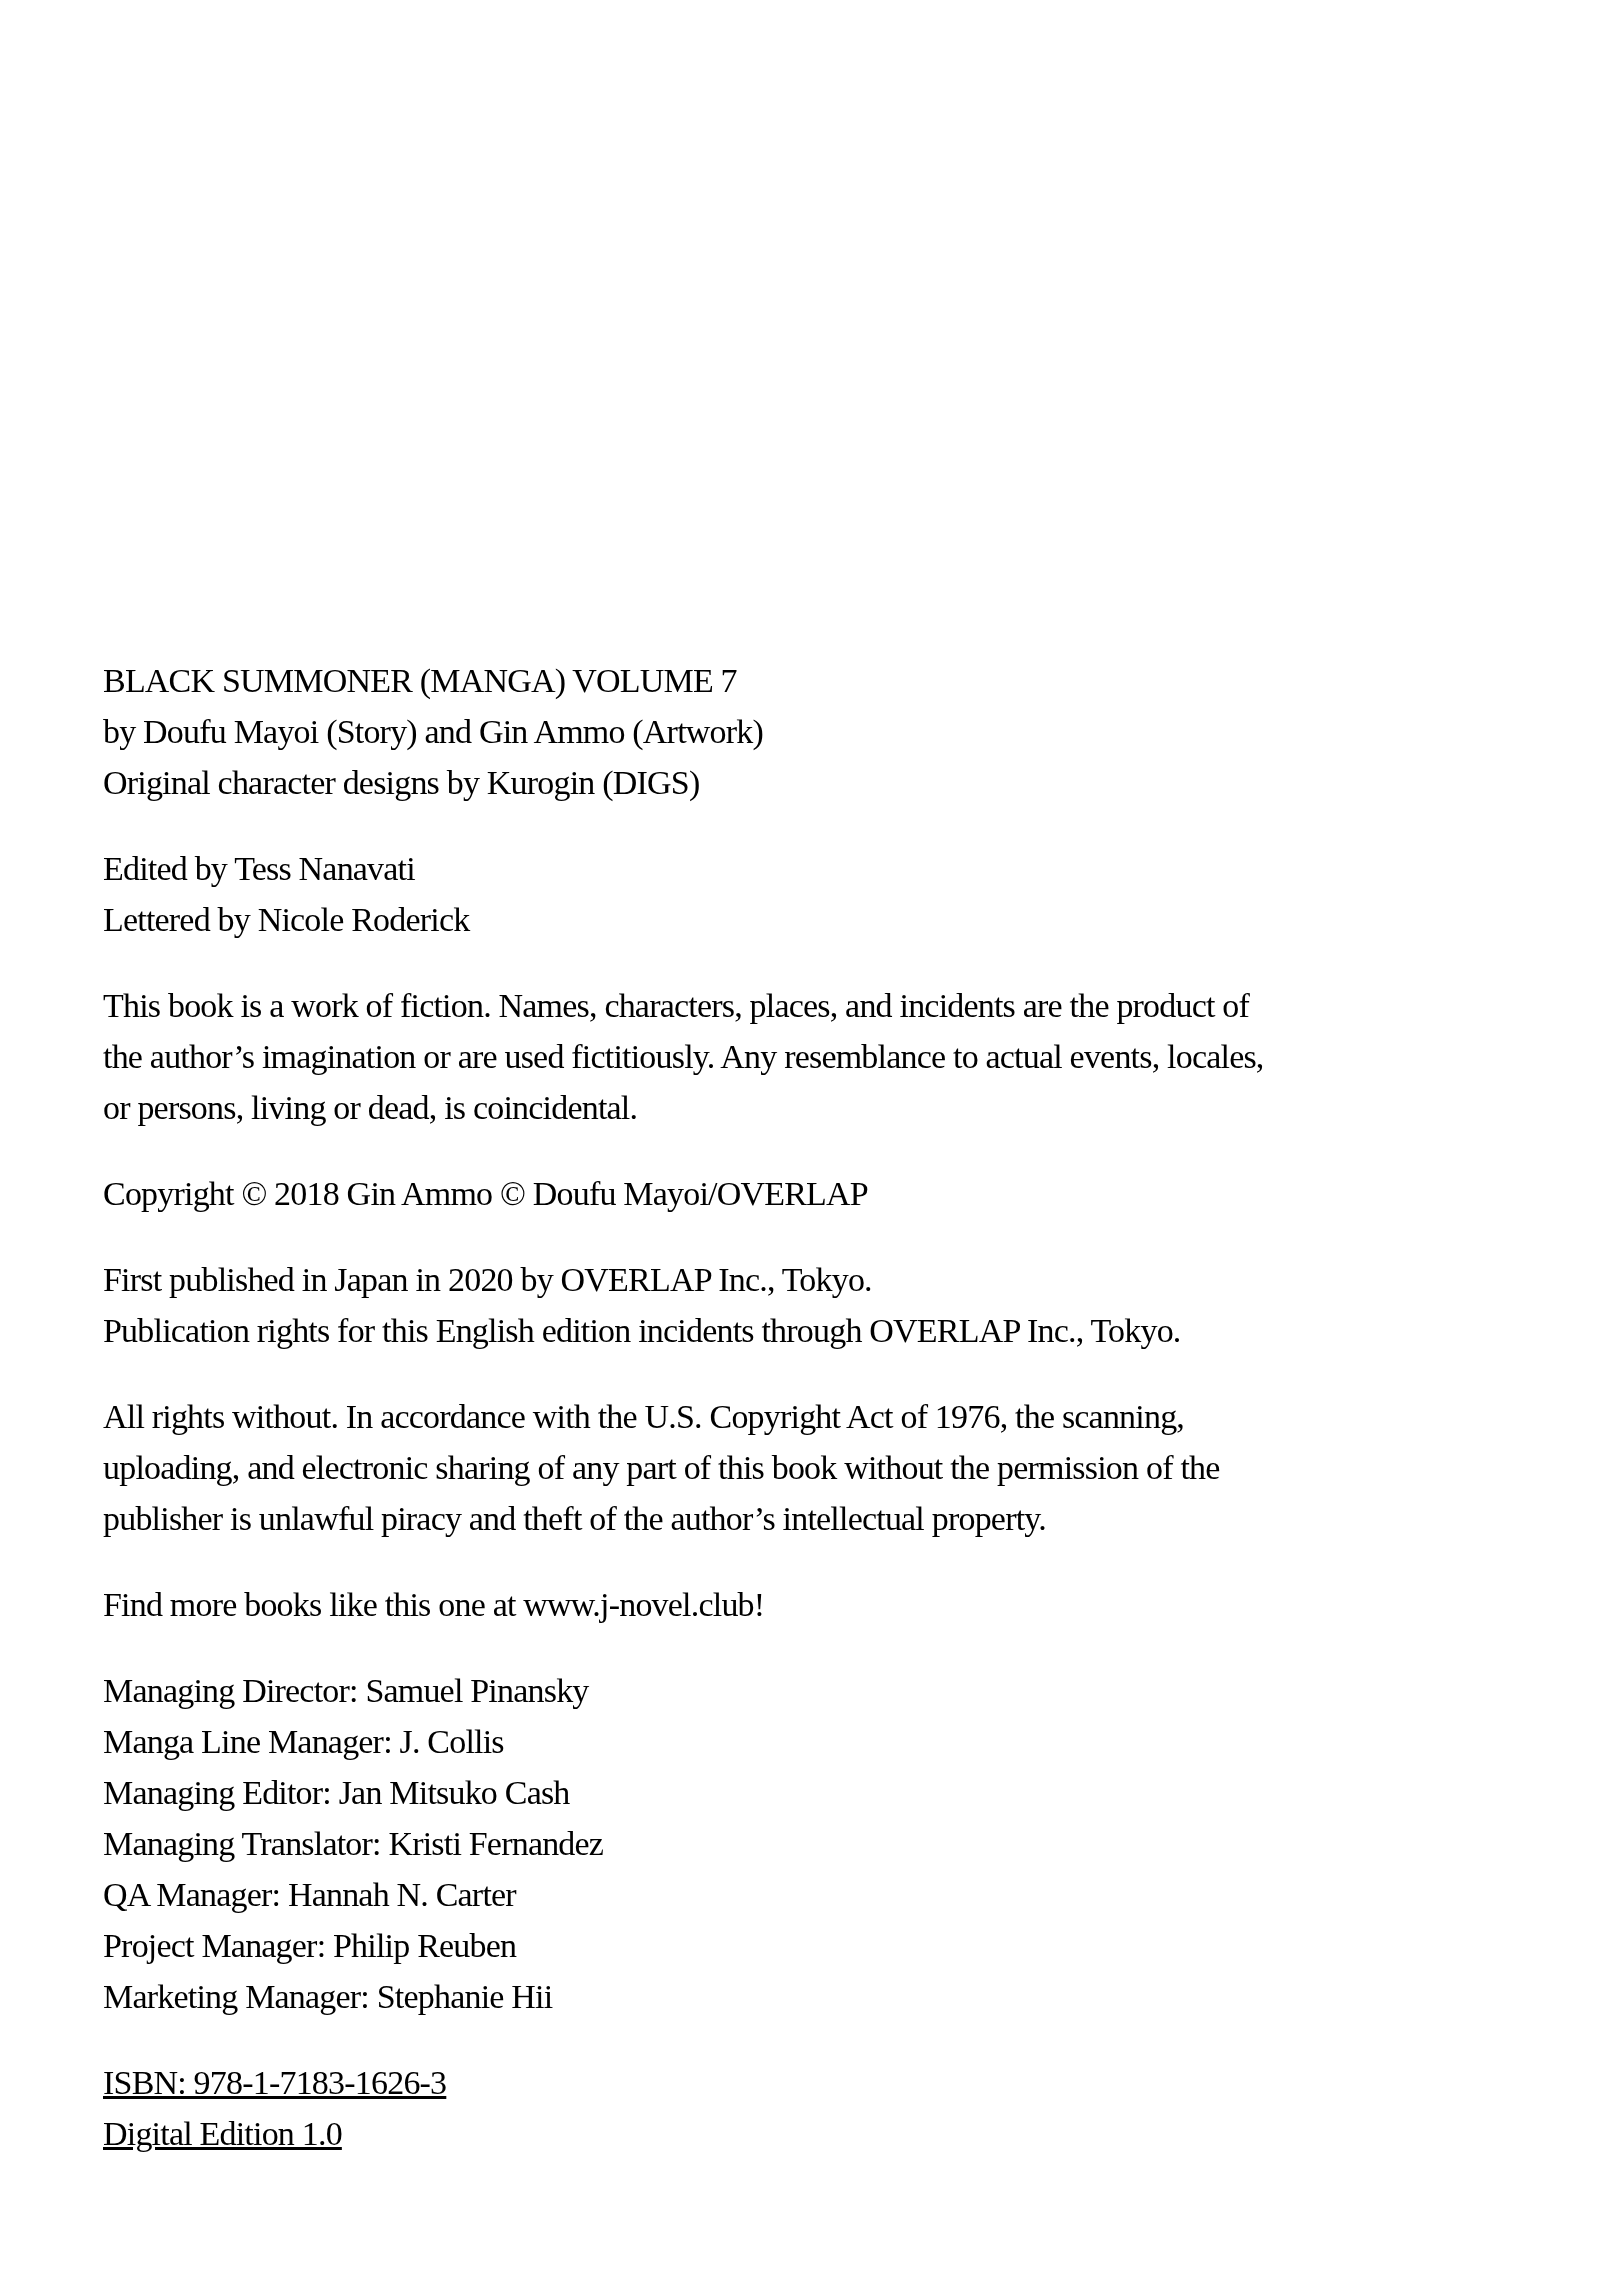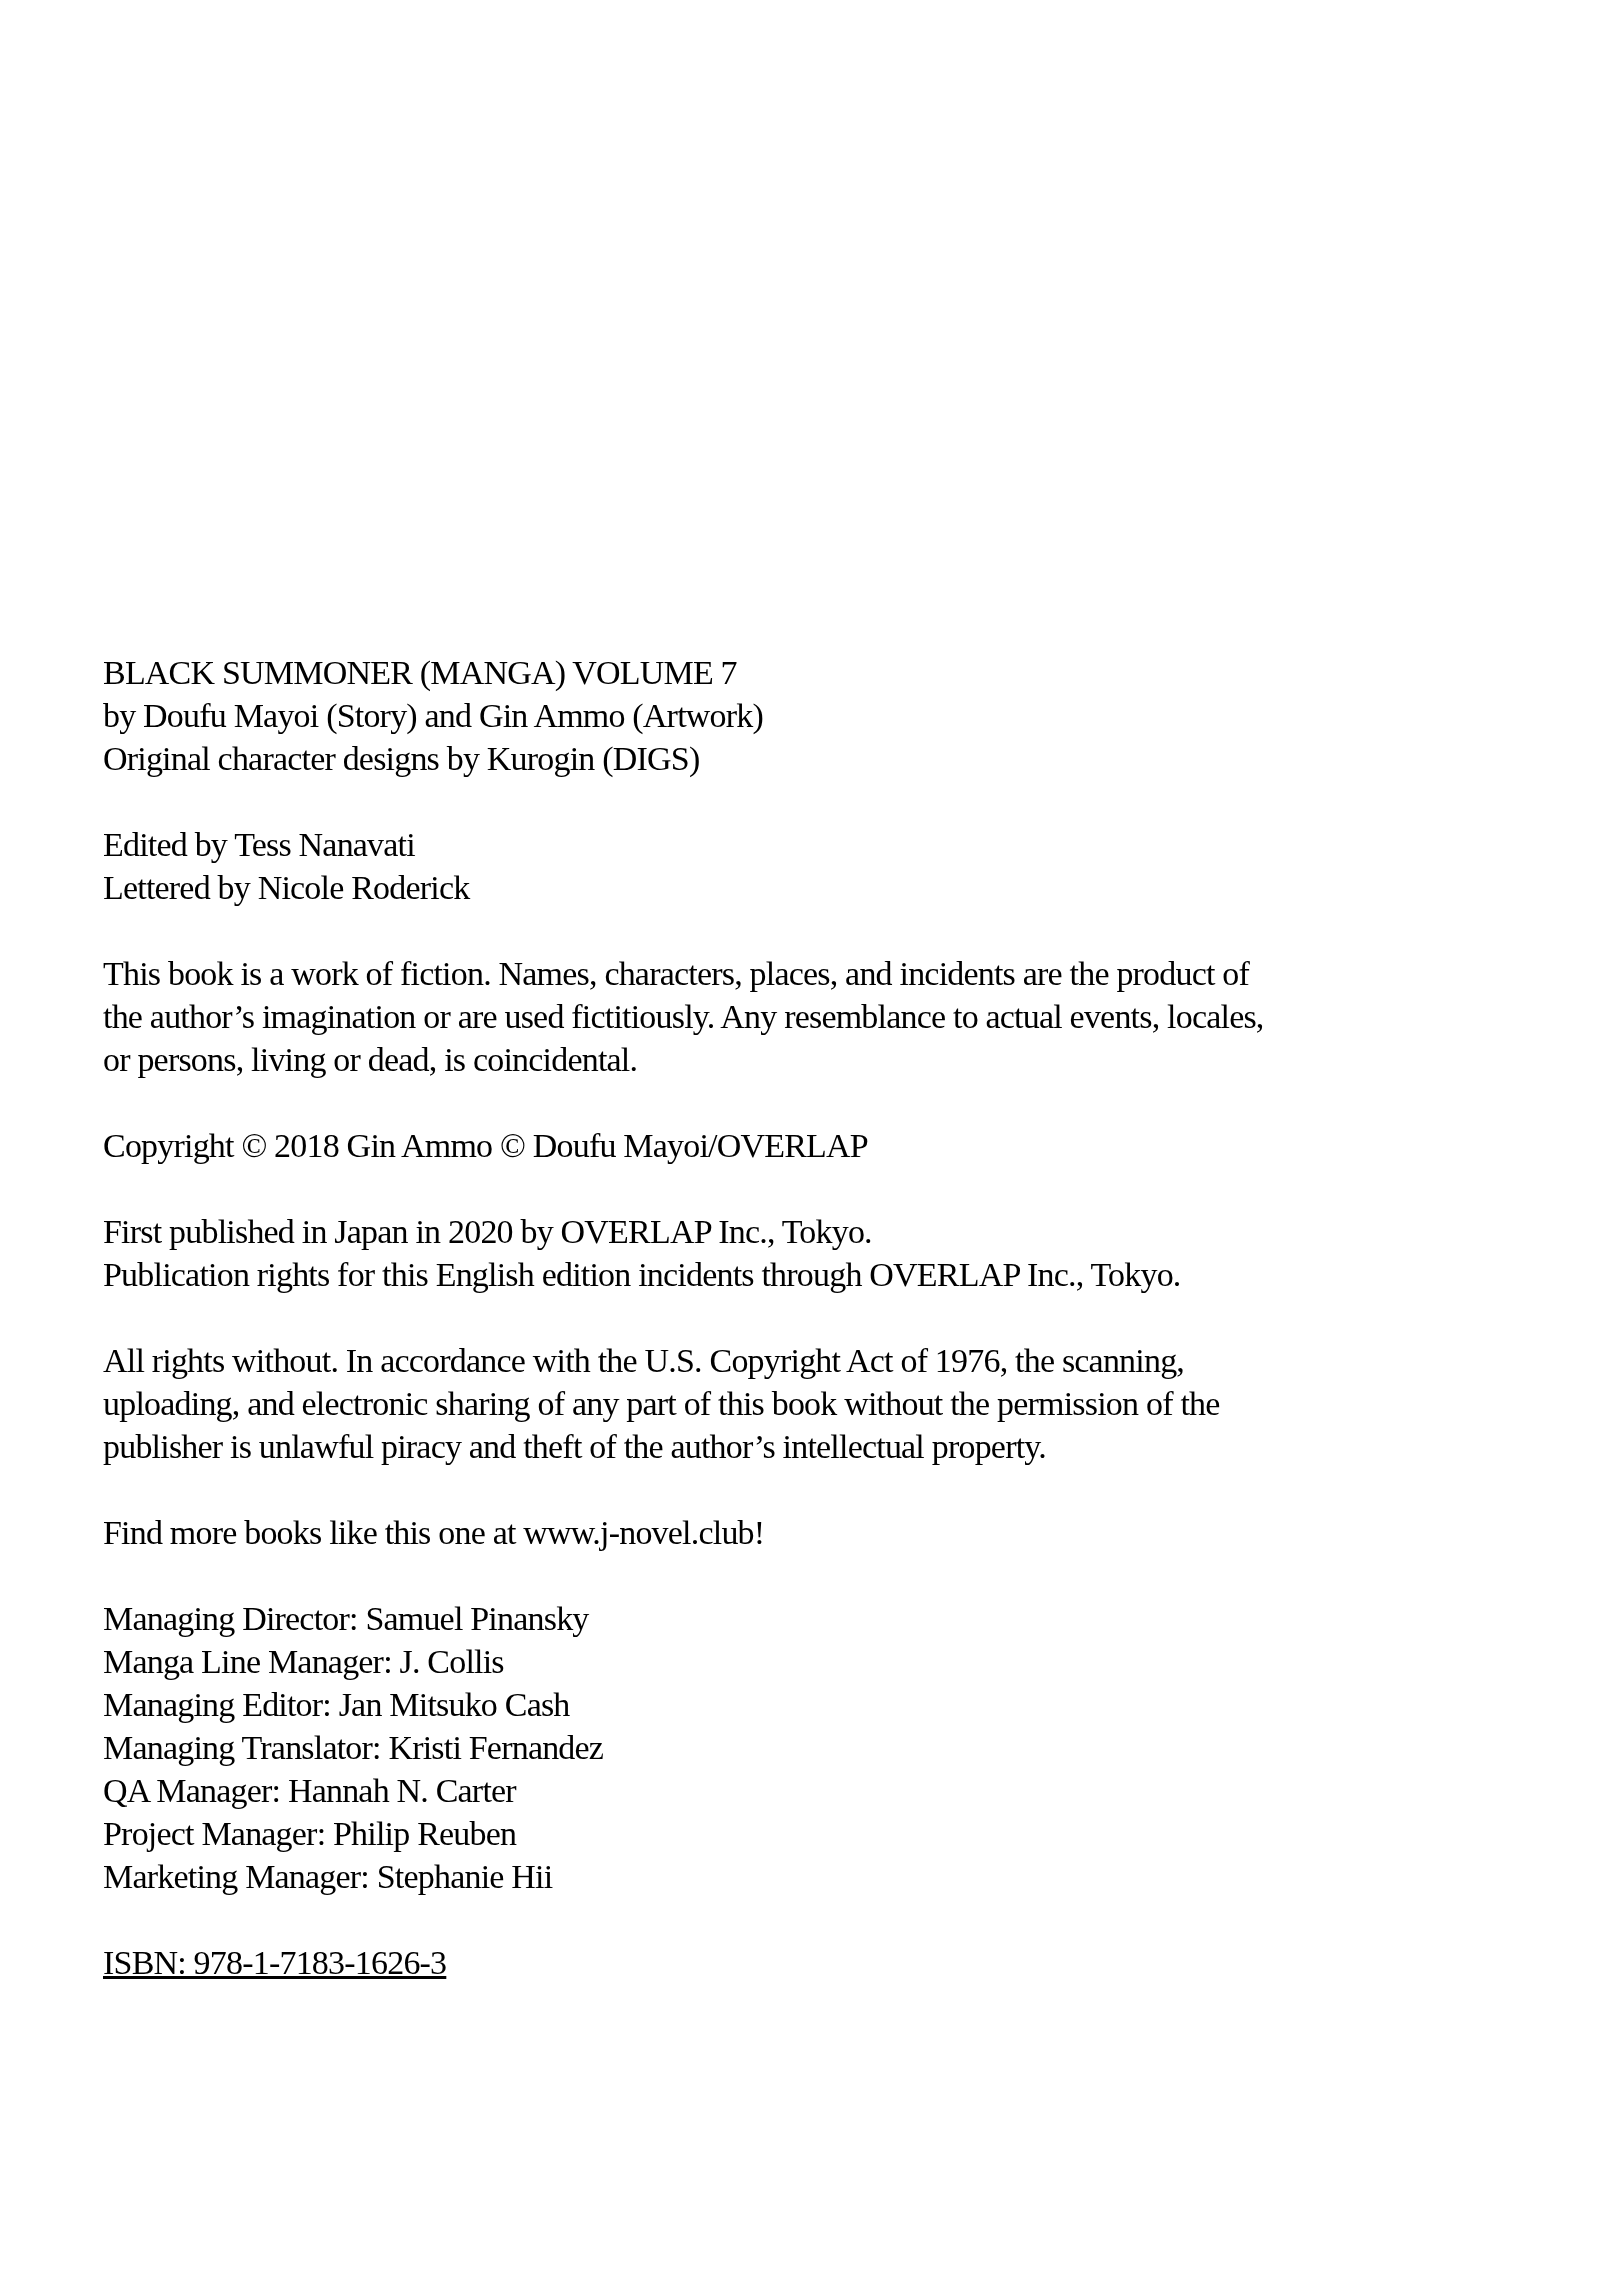--- a/index.html
+++ b/index.html
@@ -28,20 +28,21 @@
   }
   .block {
     margin: 0 0 43px 0;
   }
   .block:last-child {
     margin-bottom: 0;
     text-decoration: underline;
   }
   .line {
     white-space: nowrap;
+    margin-top: 8px;
   }
 </style>
 </head>
 <body>
 
 <div class="page">
   <div class="content">
 
     <div class="block">
       <div class="line">BLACK SUMMONER (MANGA) VOLUME 7</div>
@@ -84,17 +85,18 @@
       <div class="line">Manga Line Manager: J. Collis</div>
       <div class="line">Managing Editor: Jan Mitsuko Cash</div>
       <div class="line">Managing Translator: Kristi Fernandez</div>
       <div class="line">QA Manager: Hannah N. Carter</div>
       <div class="line">Project Manager: Philip Reuben</div>
       <div class="line">Marketing Manager: Stephanie Hii</div>
     </div>
 
     <div class="block">
       <div class="line">ISBN: 978-1-7183-1626-3</div>
+      <div class="line">Digital Edition 1.0</div>
     </div>
 
   </div>
 </div>
 
 
 </body></html>

